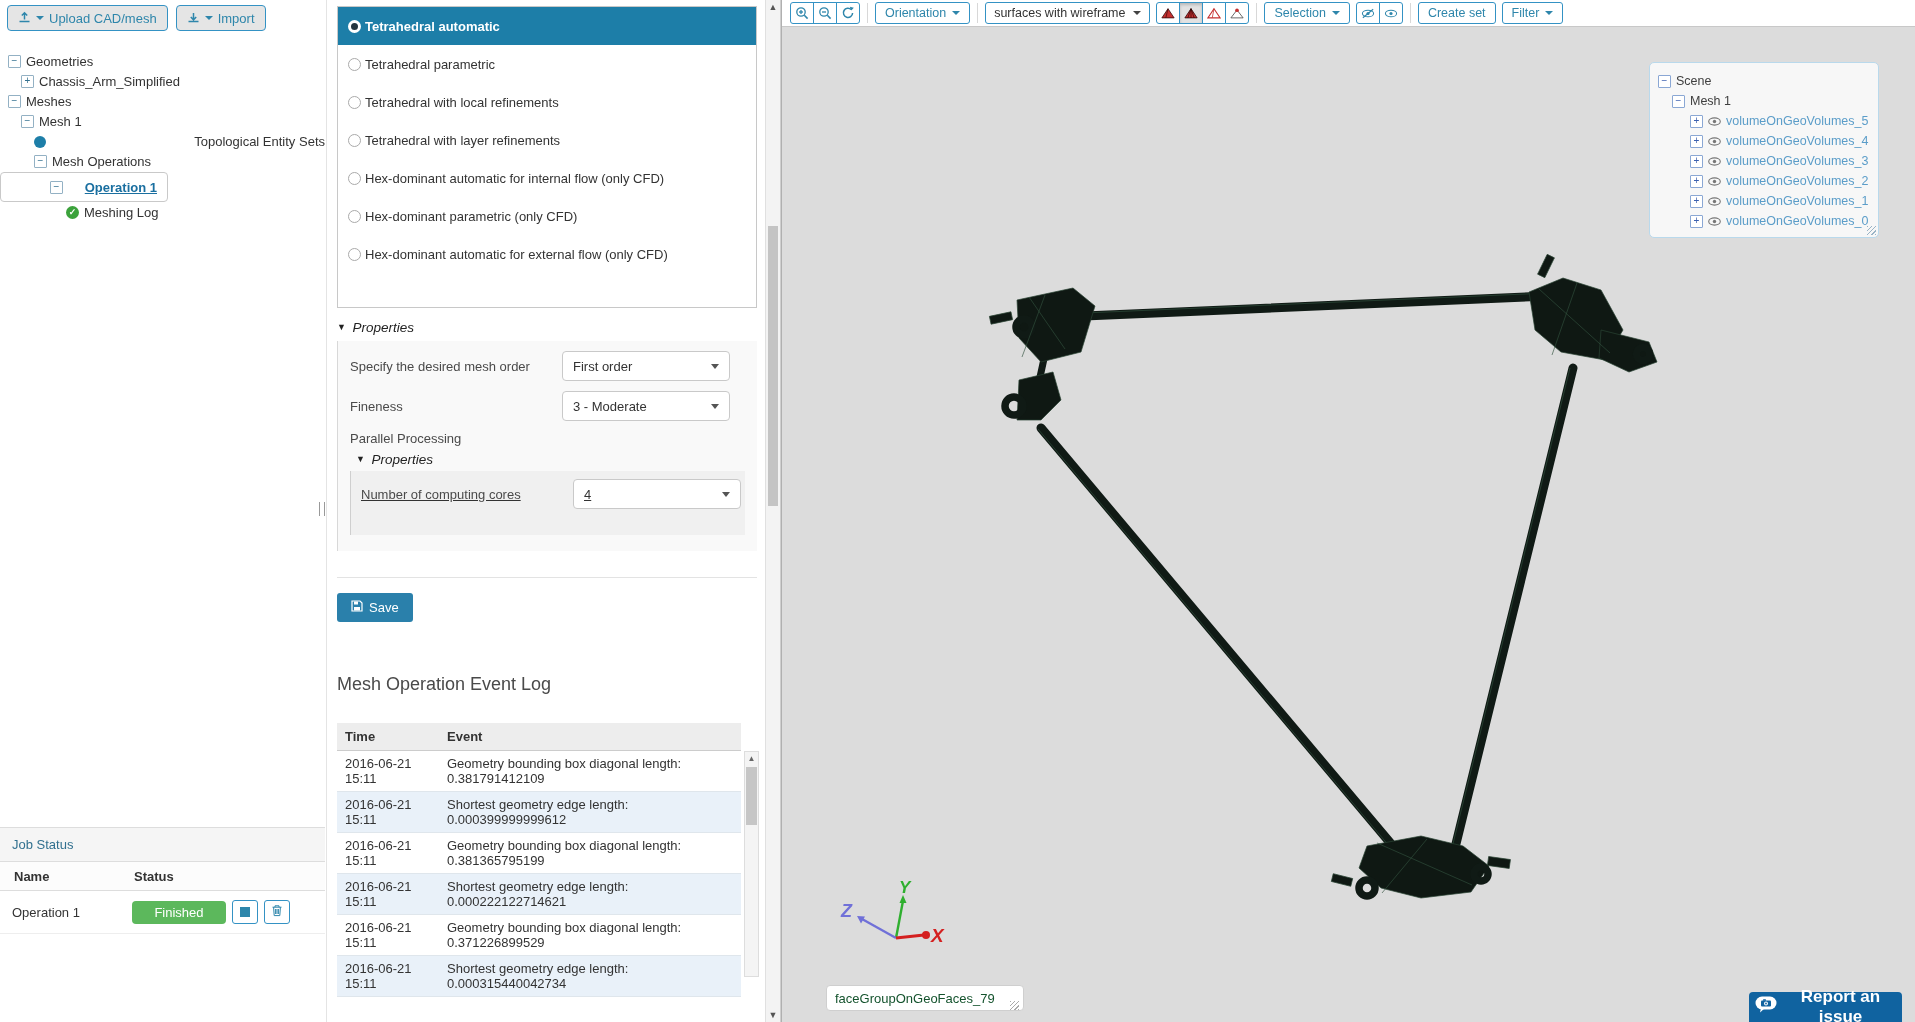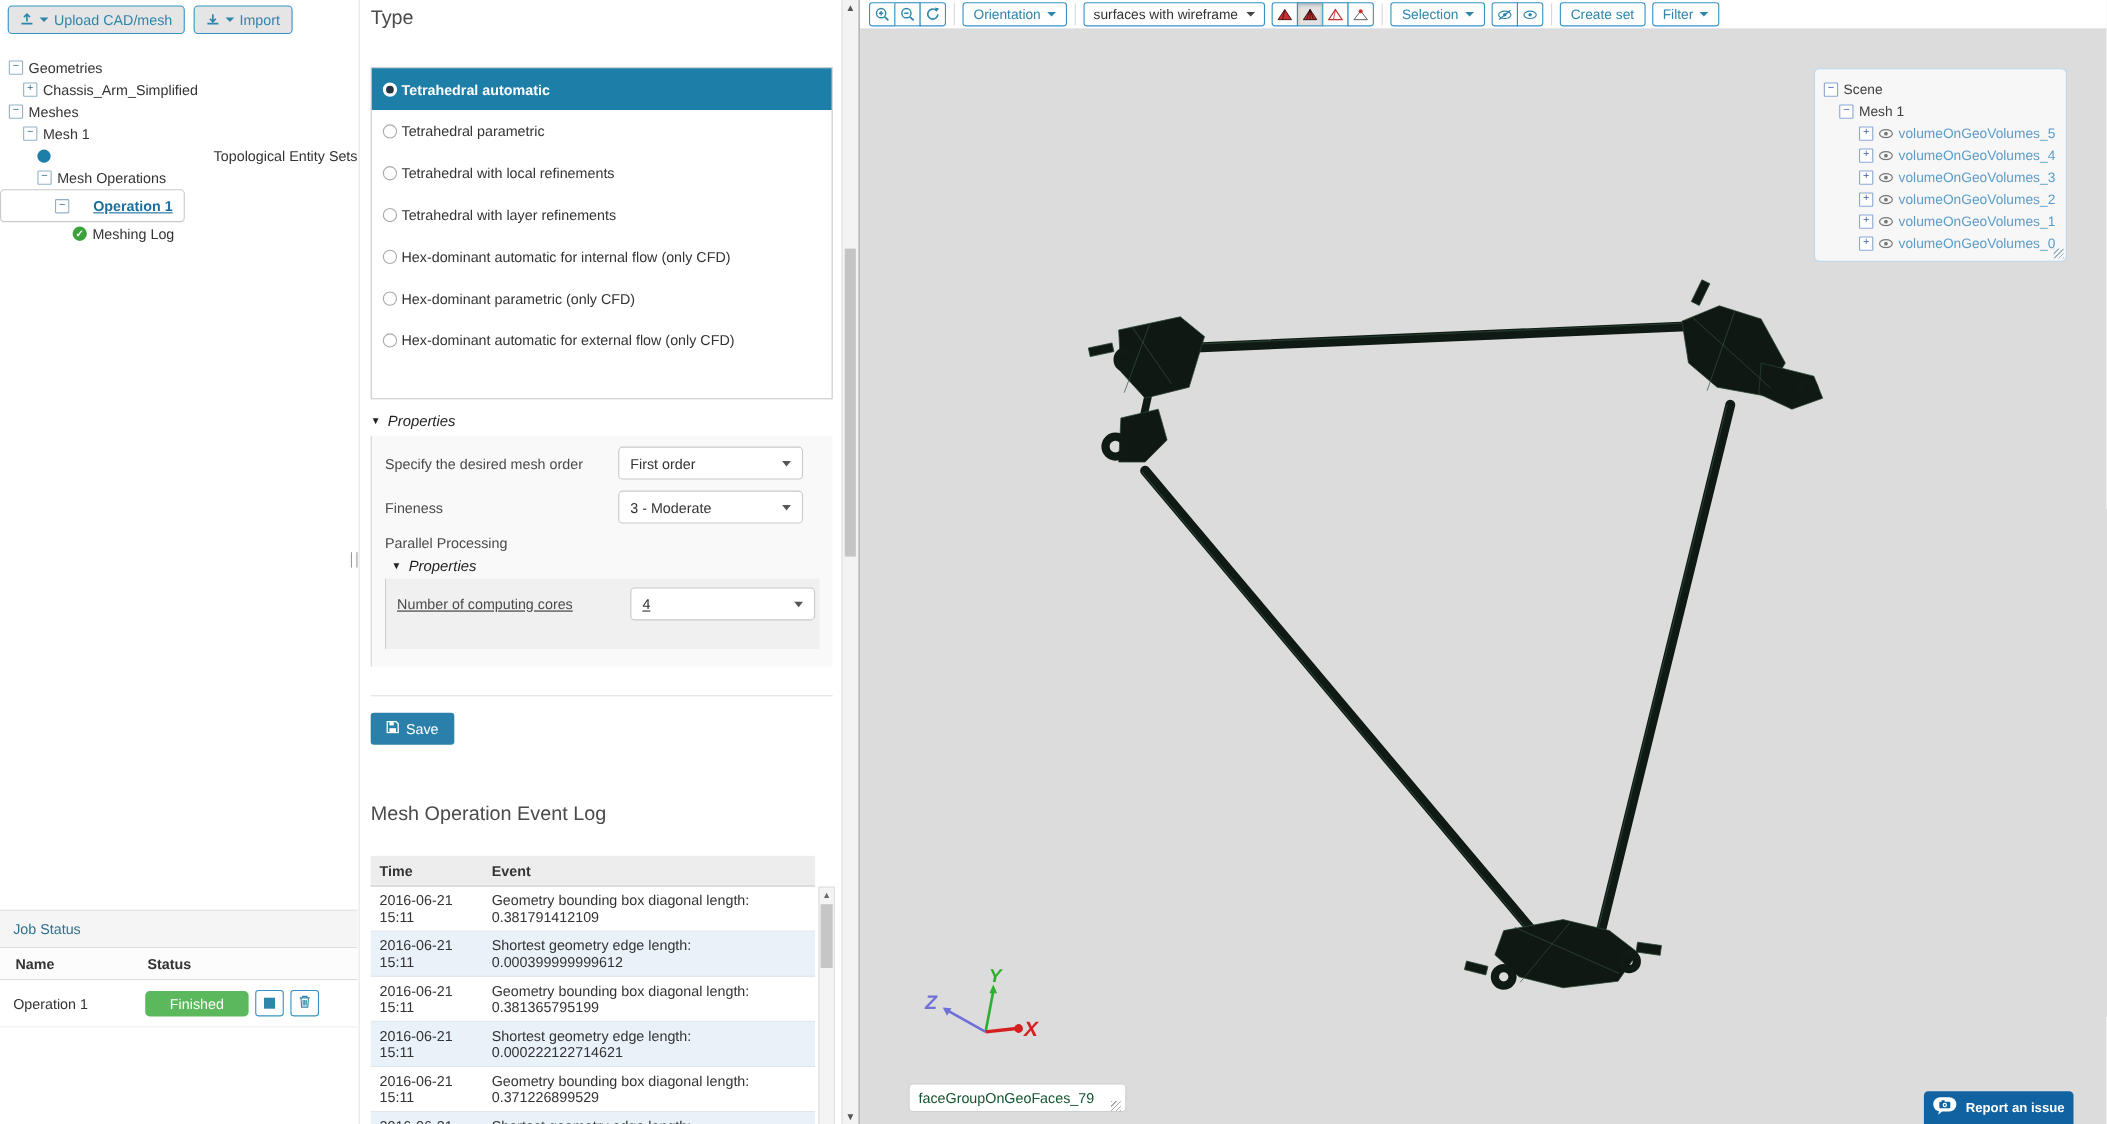--- a/index.html
+++ b/index.html
@@ -112,22 +112,22 @@
   .eye{display:inline-flex;margin-right:5px;cursor:pointer;}
   .sc-resize{position:absolute;right:2px;bottom:2px;width:9px;height:9px;
     background:repeating-linear-gradient(135deg,#9ab4c6 0 1px,transparent 1px 3px);}
 
   
   .axis-svg{position:absolute;left:49px;top:828px;}
   .sel-input{position:absolute;left:44px;top:958px;width:198px;height:26px;border:1px solid #cfcfcf;border-radius:4px;
     background:#fff;color:#14532d;font-size:13px;padding:0 8px;box-sizing:border-box;font-family:inherit;}
   .inp-resize{position:absolute;left:228px;top:974px;width:9px;height:9px;
     background:repeating-linear-gradient(135deg,#aaa 0 1px,transparent 1px 3px);}
-  .report-btn{position:absolute;left:967px;top:965px;width:136px;height:30px;background:#1063a0;color:#fff;
-    border:none;border-radius:4px 4px 0 0;font-size:12px;font-weight:bold;display:inline-flex;align-items:center;
+  .report-btn{position:absolute;left:967px;top:965px;width:153px;height:30px;background:#1063a0;color:#fff;
+    border:none;border-radius:4px 4px 0 0;font-size:17px;font-weight:bold;display:inline-flex;align-items:center;
     justify-content:center;gap:8px;cursor:pointer;font-family:inherit;}
 </style>
 </head>
 <body>
 
 <div class="app">
 
   <aside class="sidebar">
     <div class="sb-buttons">
       <button class="sb-btn">
@@ -198,21 +198,20 @@
                 <path d="M1.5 3.2 h9 M4 3.2 V1.8 h4 v1.4 M2.6 3.2 l.6 8.4 h5.6 l.6-8.4 M4.6 5 v5 M6 5 v5 M7.4 5 v5" stroke="#2e86ab" stroke-width="1" fill="none"></path>
               </svg></span>
         </button>
       </div>
     </div>
   </aside>
 
   <span class="grip"></span>
 
   <section class="mid">
-    <h2 class="h-type">Type</h2>
 
     <div class="radio-box" id="radioBox">
         <div class="radio-row on">
           <span class="radio"></span>
           <span class="rlabel">Tetrahedral automatic</span>
         </div>
         <div class="radio-row">
           <span class="radio"></span>
           <span class="rlabel">Tetrahedral parametric</span>
         </div>

